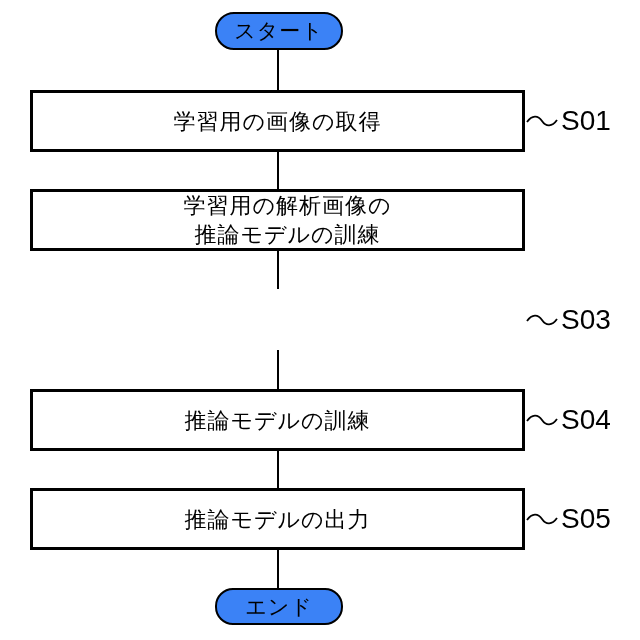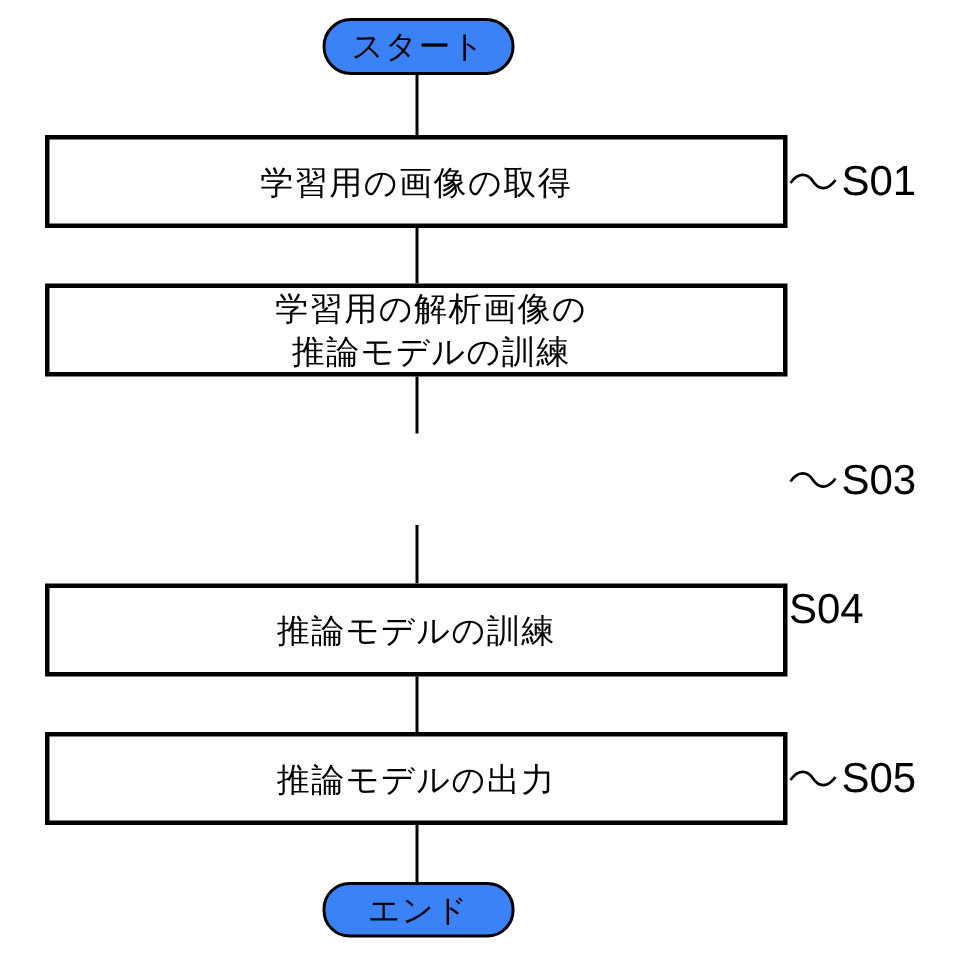--- a/index.html
+++ b/index.html
@@ -103,21 +103,21 @@
     <svg class="squiggle" width="32" height="14" viewBox="0 0 32 14">
       <path d="M1 8 C 6 1, 12 1, 16 7 C 20 13, 26 13, 31 6" fill="none" stroke="#000000" stroke-width="1.8"></path>
     </svg>
     <span class="sid">S03</span>
   </div>
 
   <div class="process" style="top:389px;">
     <div>推論モデルの訓練</div>
     <div></div>
   </div>
-  <div class="step-label" style="top:387px;flex-direction:column;">
+  <div class="step-label" style="top:405px;">
     <svg class="squiggle" width="32" height="14" viewBox="0 0 32 14">
       <path d="M1 8 C 6 1, 12 1, 16 7 C 20 13, 26 13, 31 6" fill="none" stroke="#000000" stroke-width="1.8"></path>
     </svg>
     <span class="sid">S04</span>
   </div>
 
   <div class="process" style="top:488px;">
     <div>推論モデルの出力</div>
     <div></div>
   </div>

